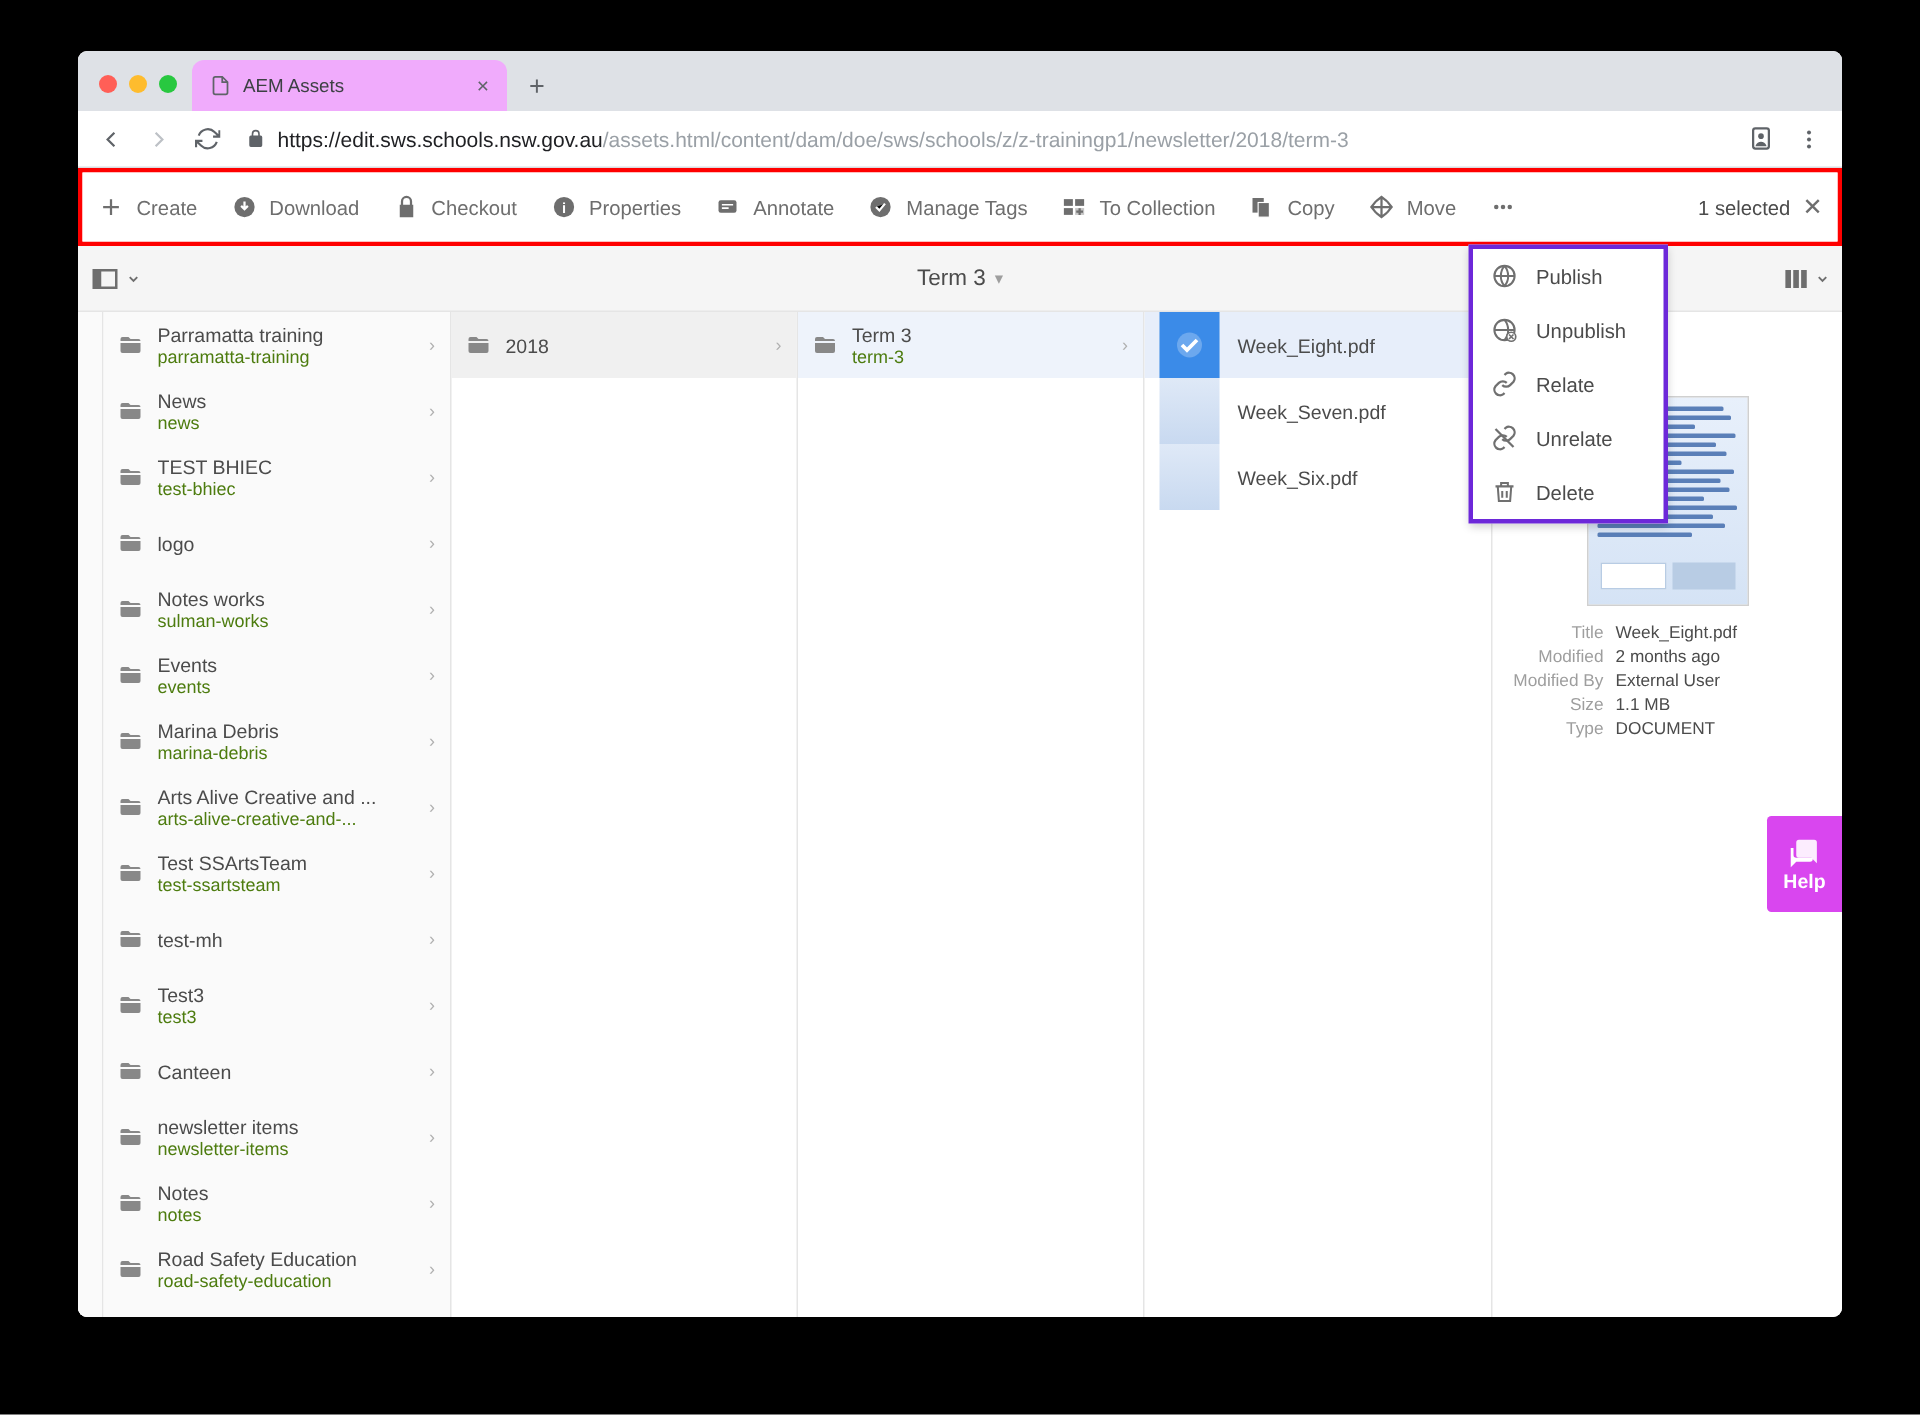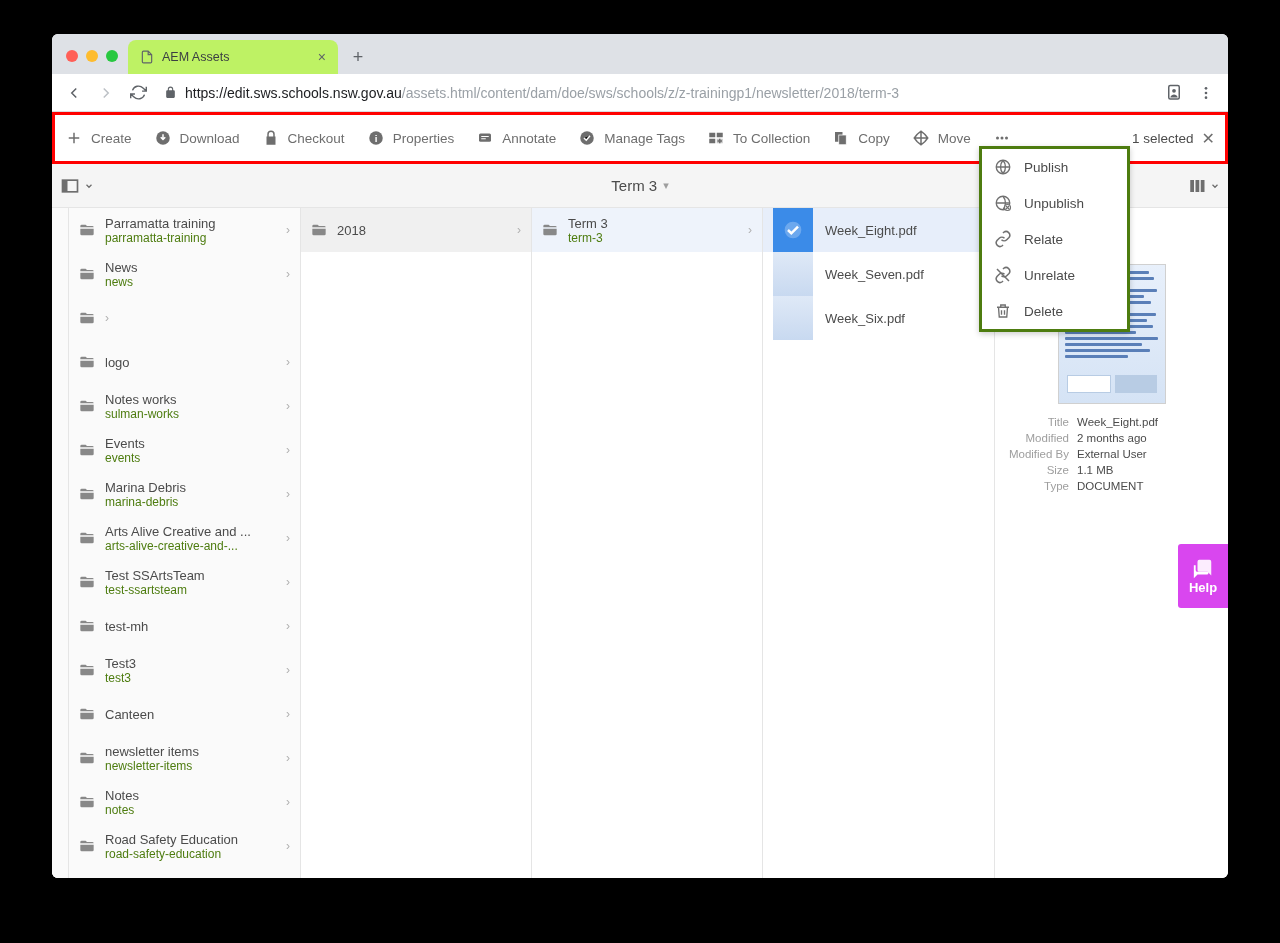--- a/index.html
+++ b/index.html
@@ -4,21 +4,21 @@
 <style>
 * { margin: 0; padding: 0; box-sizing: border-box; font-family: -apple-system, BlinkMacSystemFont, "Segoe UI", Helvetica, Arial, sans-serif; }
 body { background: #000; width: 1280px; height: 943px; overflow: hidden; }
 .window { position: absolute; left: 52px; top: 34px; width: 1176px; height: 844px; background: #fff; border-radius: 6px; overflow: hidden; box-shadow: 0 10px 40px rgba(0,0,0,.5); }
 
 
 .tabbar { height: 40px; background: #dee1e6; display: flex; align-items: flex-end; padding-left: 8px; }
 .traffic { display: flex; gap: 8px; padding: 0 10px 12px 6px; }
 .dot { width: 12px; height: 12px; border-radius: 50%; }
 .dot.r { background: #ff5f57; } .dot.y { background: #febc2e; } .dot.g { background: #28c840; }
-.tab { background: #bef264; height: 34px; width: 210px; border-radius: 8px 8px 0 0; display: flex; align-items: center; padding: 0 12px; font-size: 12.5px; color: #3c4043; gap: 8px; }
+.tab { background: #f0abfc; height: 34px; width: 210px; border-radius: 8px 8px 0 0; display: flex; align-items: center; padding: 0 12px; font-size: 12.5px; color: #3c4043; gap: 8px; }
 .tab .x { margin-left: auto; color: #5f6368; font-size: 14px; }
 .newtab { width: 28px; height: 28px; display: flex; align-items: center; justify-content: center; color: #5f6368; font-size: 18px; margin-left: 6px; margin-bottom: 3px; }
 
 
 .urlbar { height: 38px; background: #fff; border-bottom: 1px solid #dadce0; display: flex; align-items: center; padding: 0 8px; gap: 4px; }
 .navbtn { width: 28px; height: 28px; display: flex; align-items: center; justify-content: center; color: #5f6368; }
 .navbtn.disabled { color: #bdc1c6; }
 .urlfield { flex: 1; display: flex; align-items: center; gap: 8px; padding: 0 8px; height: 28px; border-radius: 14px; font-size: 14px; color: #9aa0a6; }
 .urlfield .lock { color: #5f6368; }
 .urlfield .host { color: #202124; }
@@ -56,21 +56,21 @@
 .row .chev { color: #b0b0b0; font-size: 12px; }
 .row.active2 { background: #f0f0f0; }
 .row.active3 { background: #eef3fb; }
 .check { position: absolute; width: 40px; height: 44px; left: 0; top: 0; background: #3b8be8; display: flex; align-items: center; justify-content: center; color: #fff; }
 
 .filerow { display: flex; align-items: center; padding: 0 10px; gap: 12px; min-height: 44px; font-size: 13px; color: #4b4b4b; }
 .filerow.sel { background: #e7eefa; }
 .filerow .thumb { width: 40px; height: 44px; background: linear-gradient(#dfe9f7,#c8d9f0); position: relative; flex-shrink: 0; }
 
 
-.ddmenu { position: absolute; left: 979px; top: 146px; width: 151px; background: #fff; border: 3px solid #4d7c0f; box-shadow: 0 2px 6px rgba(0,0,0,.2); z-index: 50; }
+.ddmenu { position: absolute; left: 979px; top: 163px; width: 133px; background: #fff; border: 3px solid #6d28d9; box-shadow: 0 2px 6px rgba(0,0,0,.2); z-index: 50; }
 .dditem { display: flex; align-items: center; gap: 12px; padding: 9px 12px; font-size: 13.5px; color: #4b4b4b; cursor: pointer; }
 .dditem .ic { width: 18px; height: 18px; color: #707070; }
 
 
 .preview { width: 108px; height: 140px; margin: 0 auto 10px; background: linear-gradient(#e8f0fb,#d5e3f5); border: 1px solid #d0d0d0; position: relative; overflow: hidden; }
 .preview .bars { position: absolute; inset: 6px; }
 .preview .b { height: 3px; background: #5a7fb8; margin-bottom: 3px; border-radius: 1px; }
 .meta { margin-top: 3px; }
 .meta .mr { display: flex; font-size: 11.5px; padding: 2px 0; }
 .meta .mk { width: 62px; text-align: right; color: #9e9e9e; margin-right: 8px; }
@@ -271,20 +271,24 @@
             <div class="nm">News</div>
             <div class="sub">news</div>
           </div>
           <span class="chev">›</span>
         </div>
         <div class="row ">
           <svg width="16" height="16" viewBox="0 0 24 24" class="fi">
             <path fill="currentColor" d="M10 4H4a2 2 0 0 0-2 2v2h20V8a2 2 0 0 0-2-2h-8l-2-2z"></path>
             <path fill="currentColor" d="M22 10H2v8a2 2 0 0 0 2 2h16a2 2 0 0 0 2-2v-8z"></path>
           </svg>
+          <div class="txt">
+            <div class="nm">TEST BHIEC</div>
+            <div class="sub">test-bhiec</div>
+          </div>
           <span class="chev">›</span>
         </div>
         <div class="row ">
           <svg width="16" height="16" viewBox="0 0 24 24" class="fi">
             <path fill="currentColor" d="M10 4H4a2 2 0 0 0-2 2v2h20V8a2 2 0 0 0-2-2h-8l-2-2z"></path>
             <path fill="currentColor" d="M22 10H2v8a2 2 0 0 0 2 2h16a2 2 0 0 0 2-2v-8z"></path>
           </svg>
           <div class="txt">
             <div class="nm">logo</div>
           </div>

